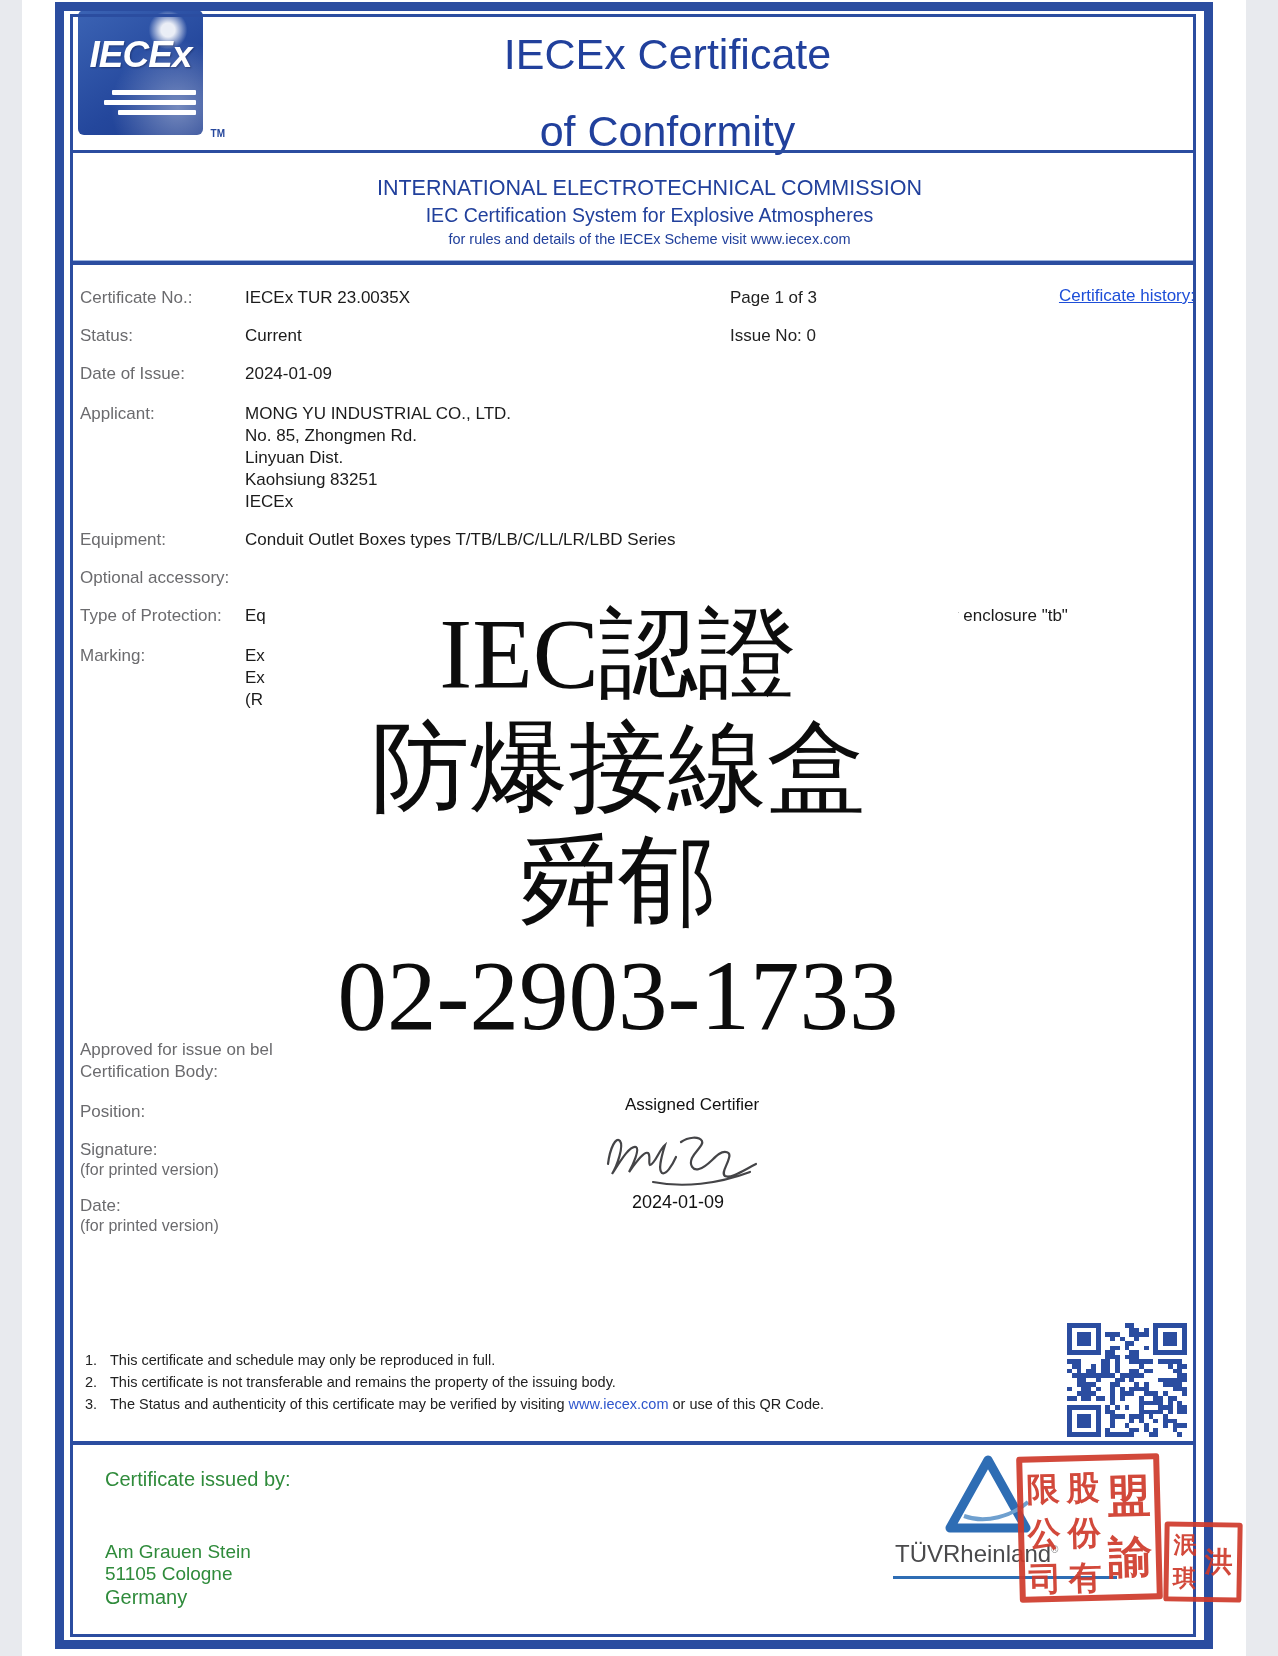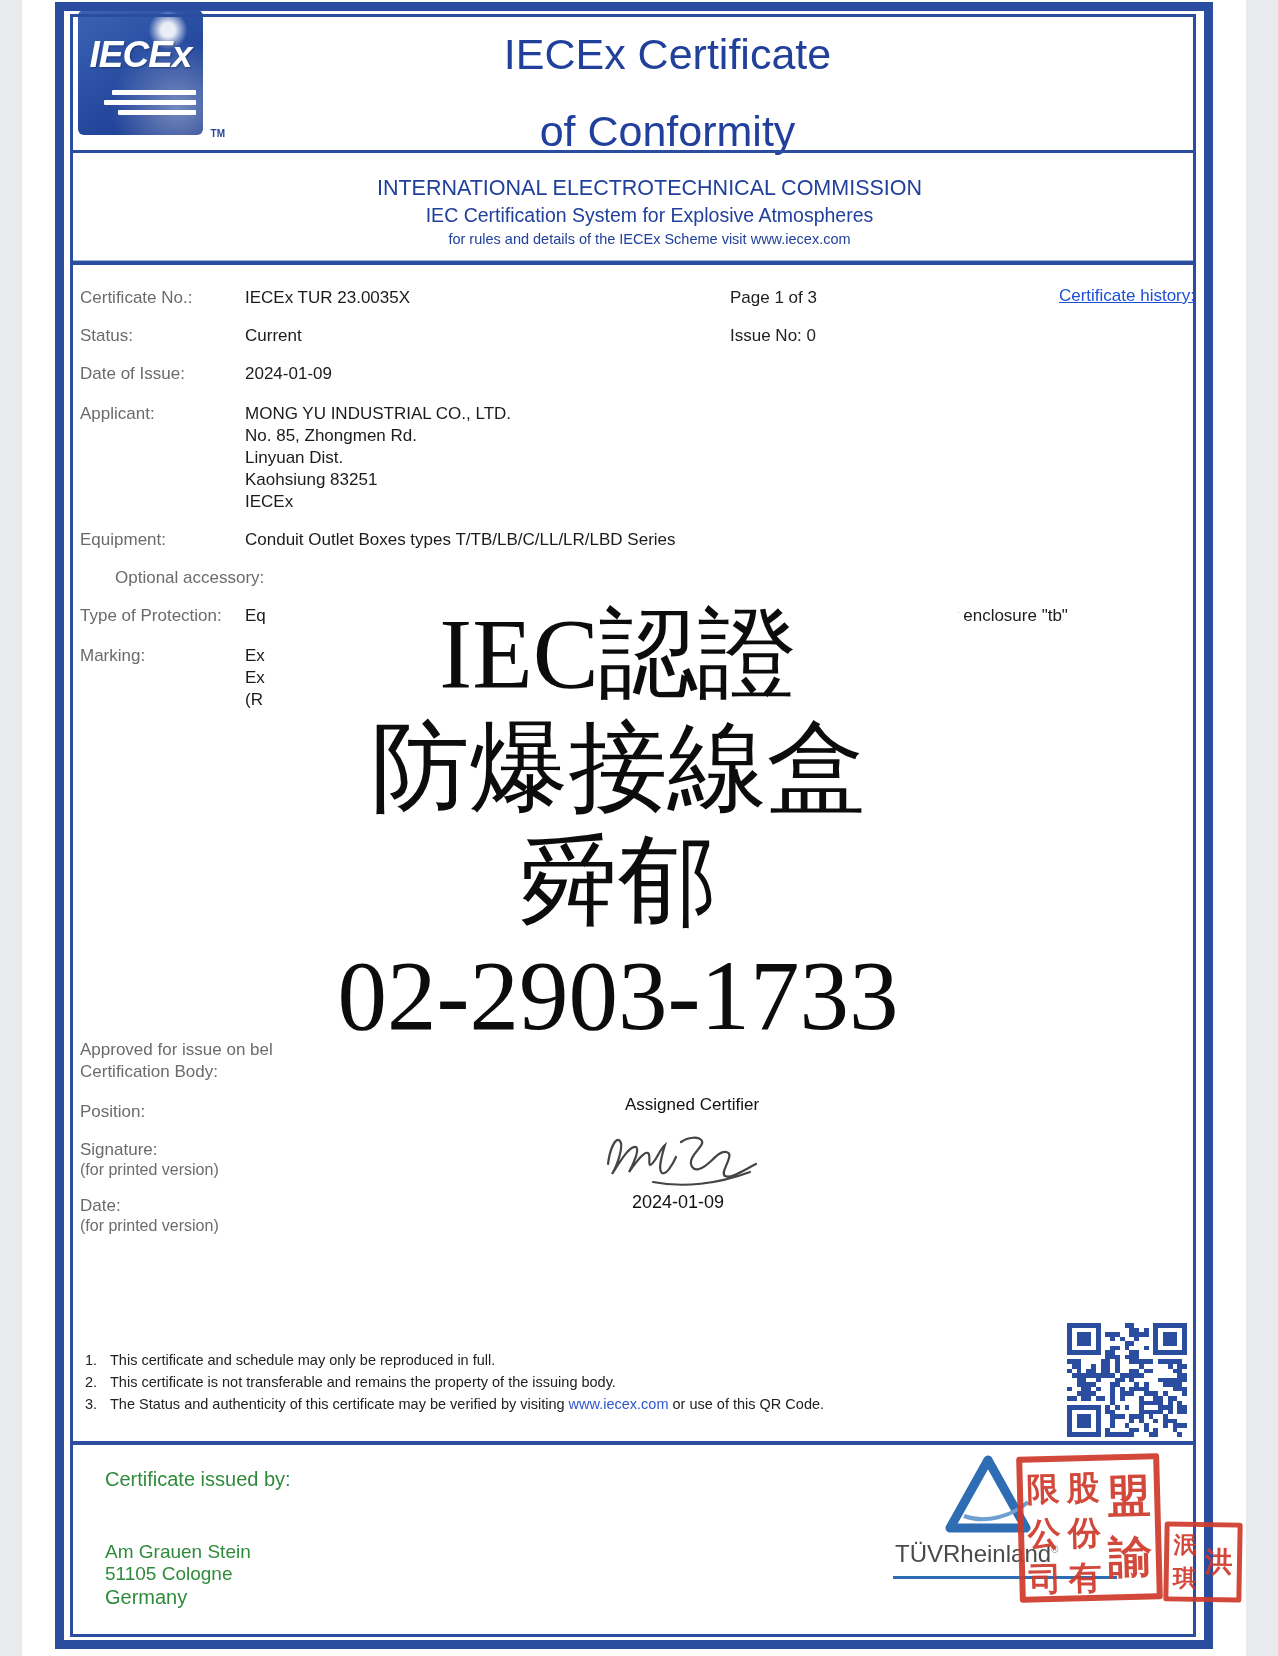--- a/index.html
+++ b/index.html
@@ -94,21 +94,21 @@
   <div class="lbl" style="top:404px;">Applicant:</div>
   <div class="val b" style="top:404px;">MONG YU INDUSTRIAL CO., LTD.</div>
   <div class="val" style="top:426px;">No. 85, Zhongmen Rd.</div>
   <div class="val" style="top:448px;">Linyuan Dist.</div>
   <div class="val" style="top:470px;">Kaohsiung 83251</div>
   <div class="val b" style="top:492px;">IECEx</div>
 
   <div class="lbl" style="top:530px;">Equipment:</div>
   <div class="val b" style="top:530px;">Conduit Outlet Boxes types T/TB/LB/C/LL/LR/LBD Series</div>
 
-  <div class="lbl" style="top:568px;margin-left:35px;">Optional accessory:</div>
+  <div class="lbl" style="top:568px;">Optional accessory:</div>
 
   <div class="lbl" style="top:606px;">Type of Protection:</div>
   <div class="val b" style="top:606px;">Eq</div>
   <div class="abs b" style="left:950px;top:606px;font-size:17px;color:#1b1b1b;z-index:1;white-space:nowrap;">y enclosure "tb"</div>
 
   <div class="lbl" style="top:646px;">Marking:</div>
   <div class="val" style="top:646px;">Ex</div>
   <div class="val" style="top:668px;">Ex</div>
   <div class="val" style="top:690px;">(R</div>
 

